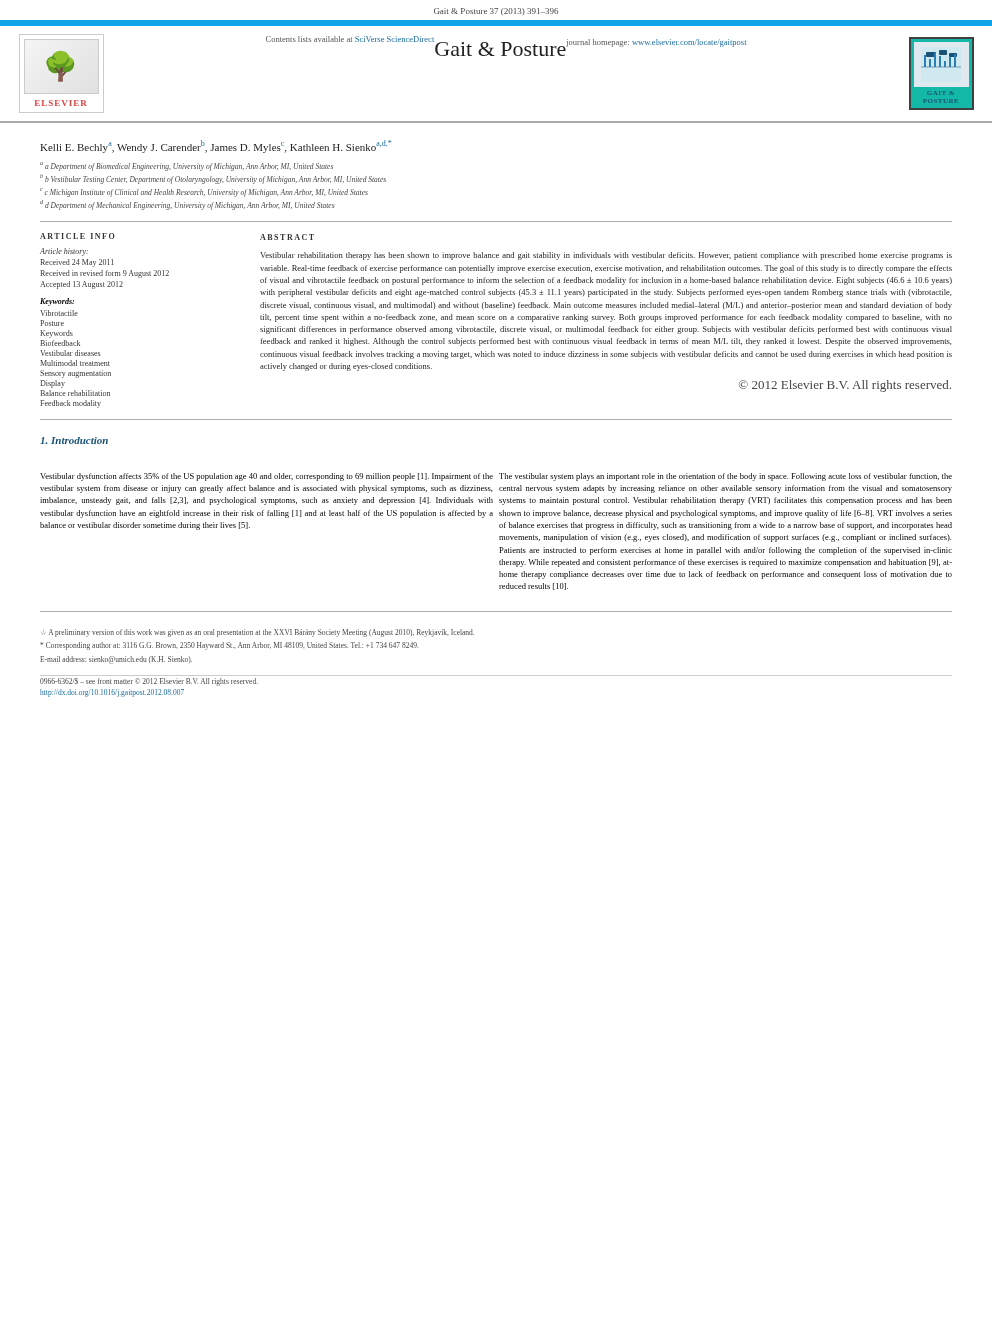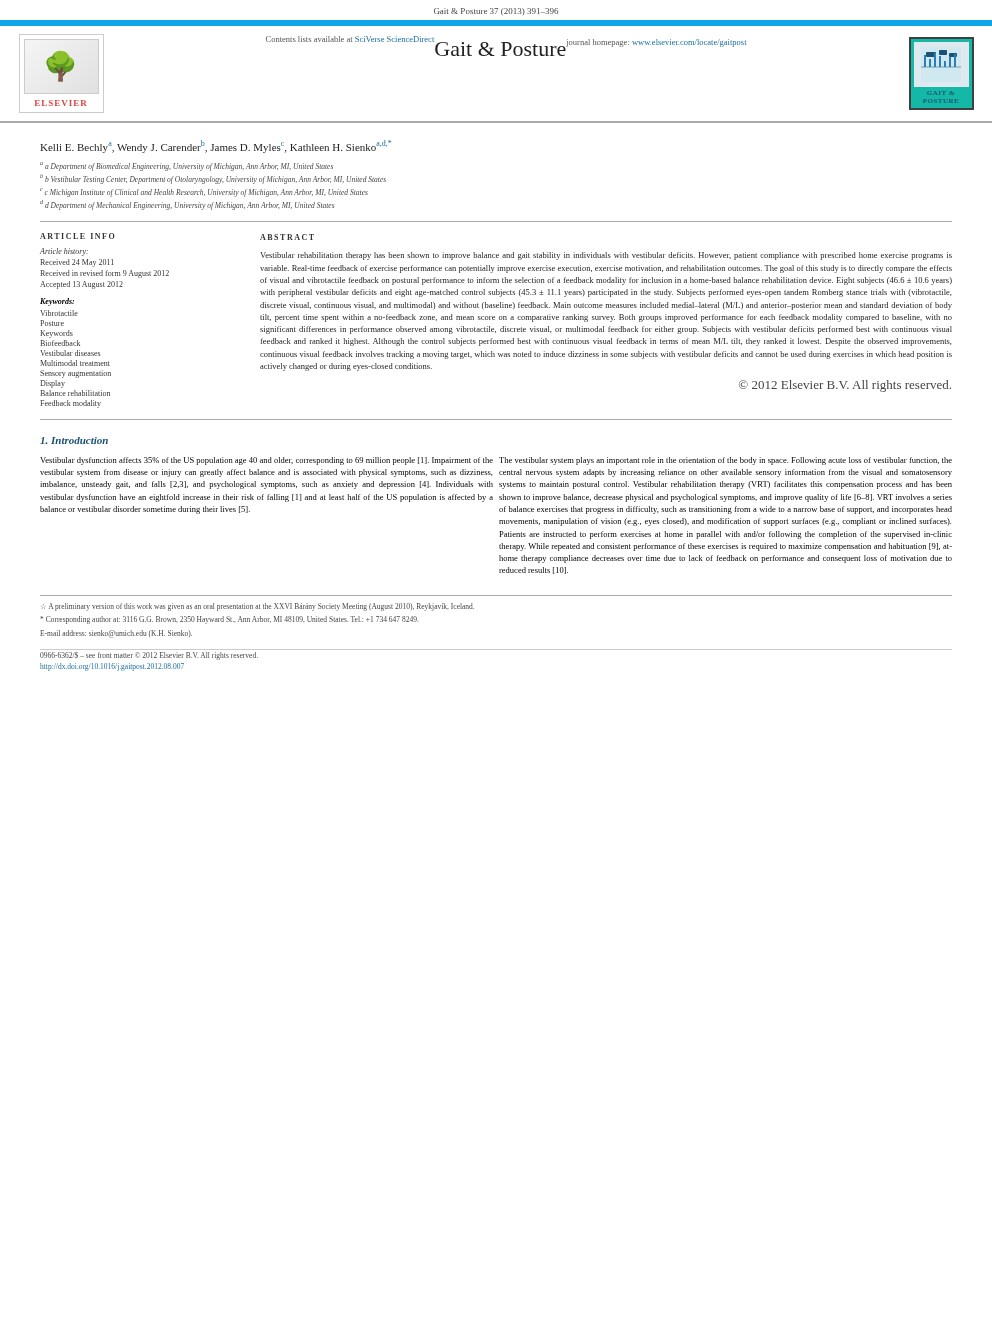--- a/index.html
+++ b/index.html
@@ -235,21 +235,21 @@
 
     .intro-section {
       margin-top: 14px;
     }
 
     .section-title {
       font-size: 11px;
       font-weight: bold;
       font-style: italic;
       color: #1a5276;
-      margin-bottom: 8px;
+      margin-bottom: 24px;
     }
 
     .body-two-col {
       display: flex;
       gap: 6px;
       justify-content: center;
     }
 
     .body-left {
       flex: 1;
@@ -261,21 +261,21 @@
     .body-right {
       flex: 1;
       font-size: 8.5px;
       line-height: 1.45;
       text-align: justify;
     }
 
     .footnote-area {
       margin-top: 12px;
       border-top: 1px solid #aaa;
-      padding-top: 6px;
+      padding-top: 16px;
       font-size: 7.5px;
       color: #444;
     }
 
     .footnote-item {
       margin-bottom: 3px;
       line-height: 1.4;
     }
 
     .footer-bottom {

